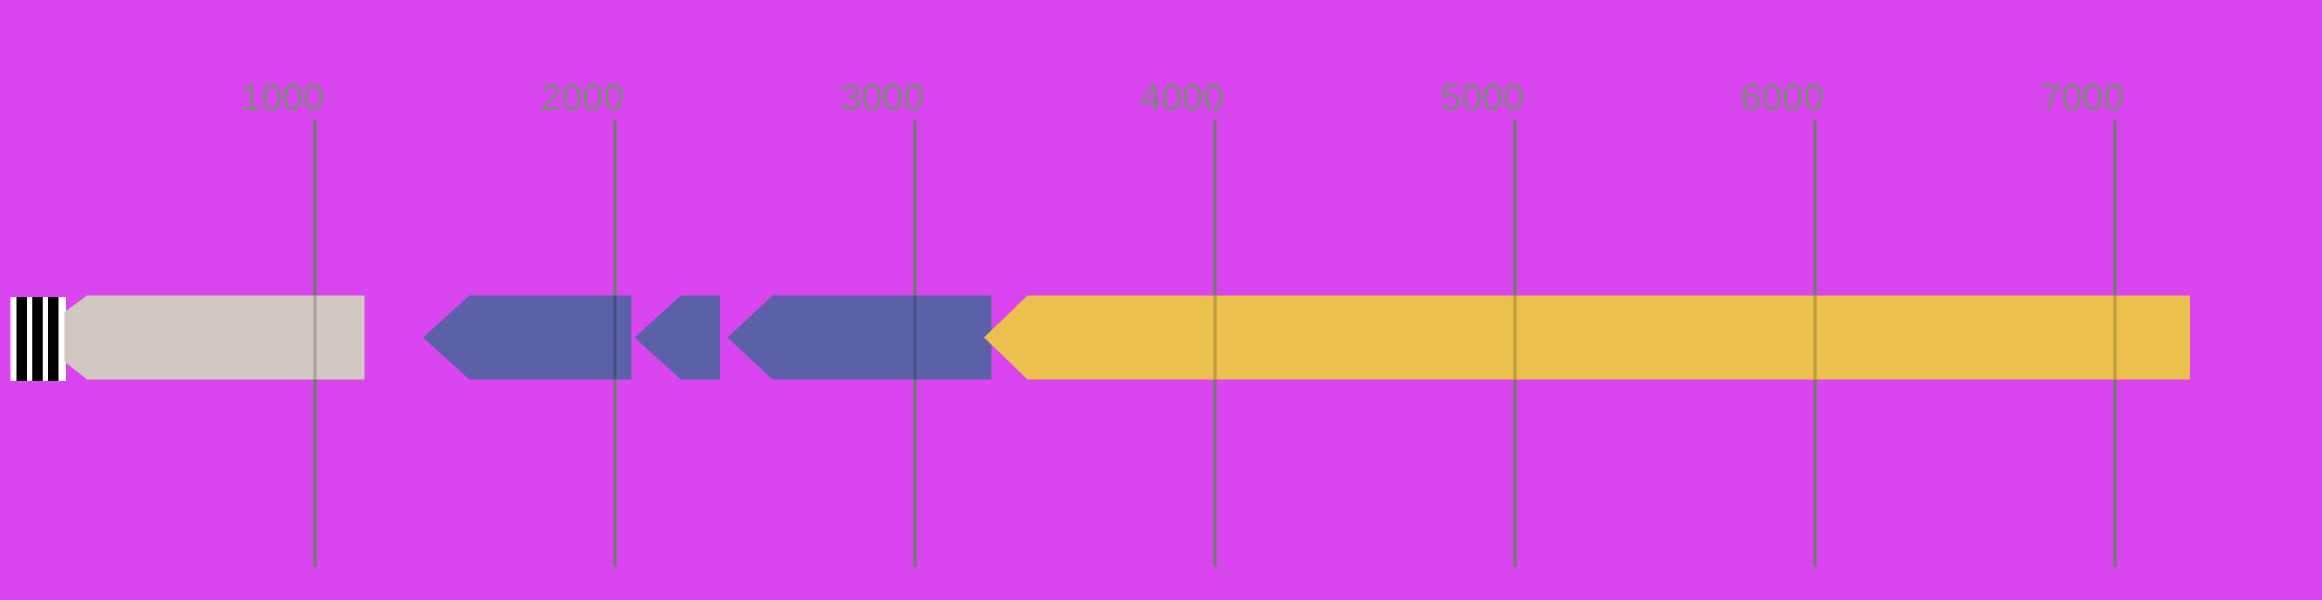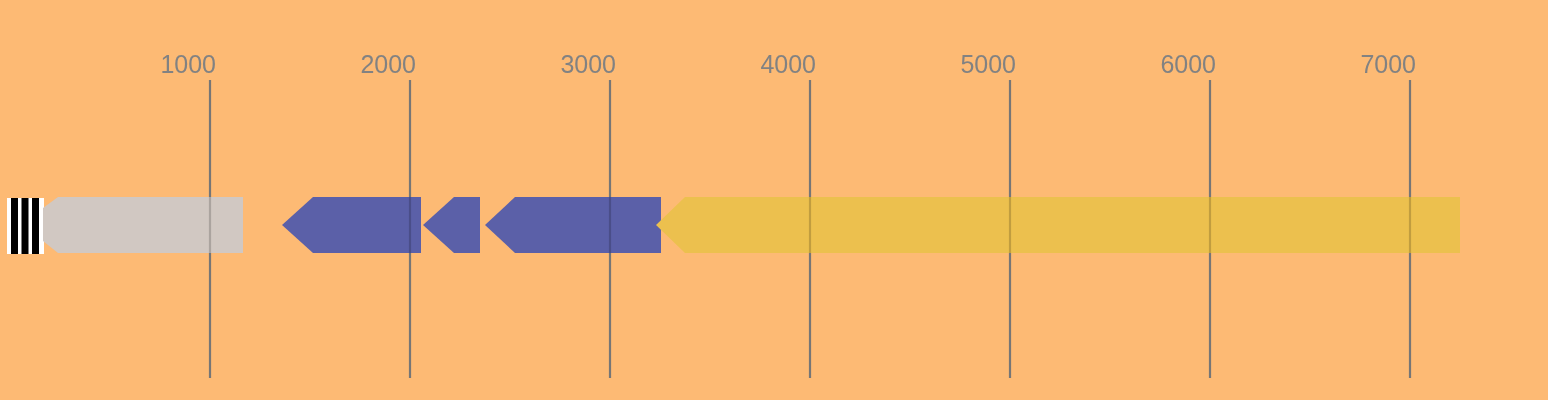--- a/index.html
+++ b/index.html
@@ -5,21 +5,21 @@
   html, body {
     margin: 0;
     padding: 0;
     background: #ffffff;
     font-family: "Liberation Sans", sans-serif;
   }
   .stage {
     position: relative;
     width: 1548px;
     height: 400px;
-    background: #fdba74;
+    background: #d946ef;
     overflow: hidden;
   }
   svg { display: block; }
   text.tick-label {
     font-family: "Liberation Sans", sans-serif;
   }
 </style>
 </head>
 <body>
 

